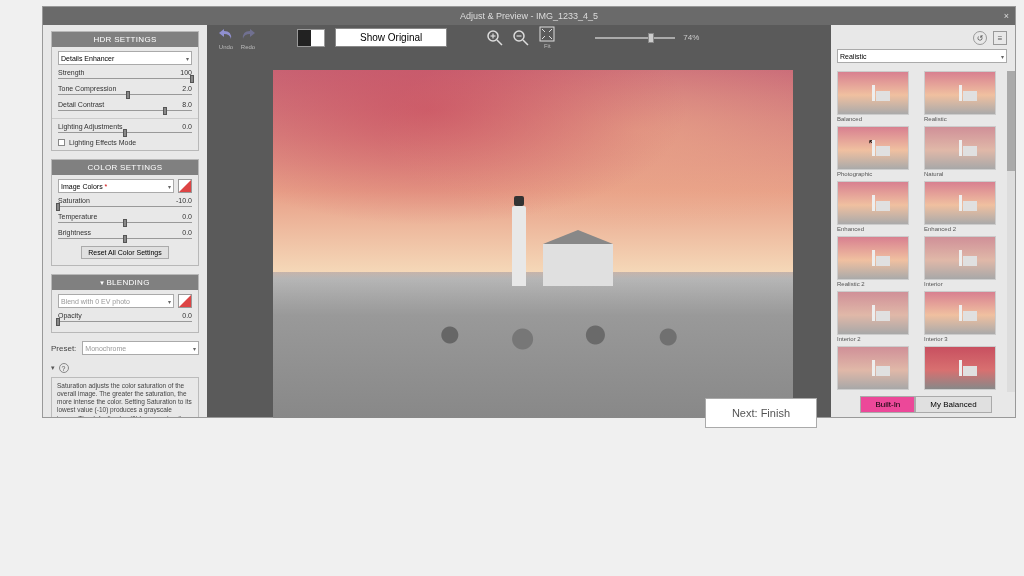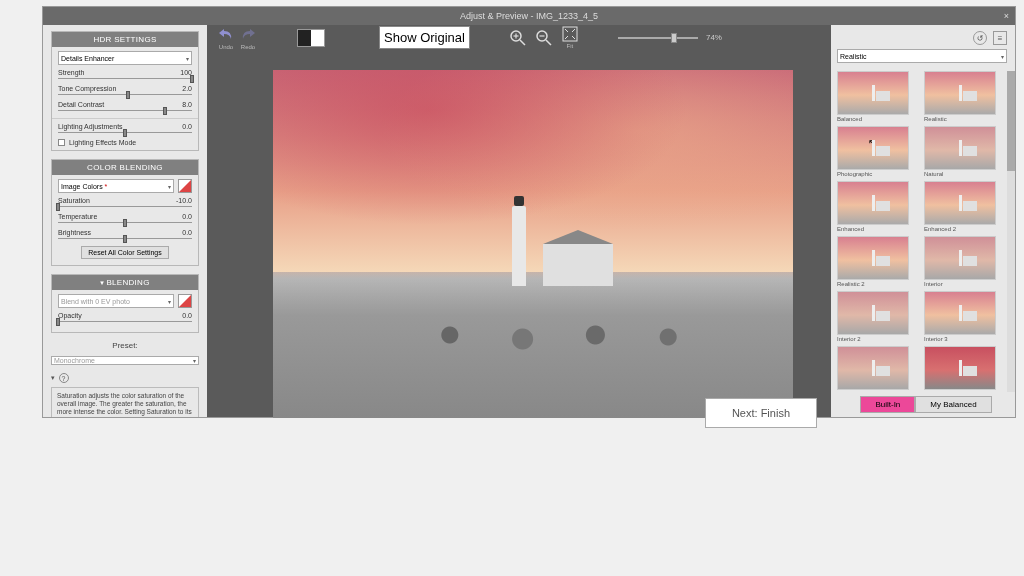--- a/index.html
+++ b/index.html
@@ -23,21 +23,21 @@
 .slider-track::before { content: ""; position: absolute; top: 2px; left: 0; right: 0; height: 1px; background: #999; }
 .slider-thumb { position: absolute; top: -1px; width: 4px; height: 8px; background: #888; border: 1px solid #555; }
 .subdivider { border-top: 1px solid #ccc; margin: 4px -6px; }
 .checkbox-row { font-size: 7px; color: #333; display: flex; align-items: center; gap: 4px; margin-top: 2px; }
 .checkbox-row .cb { width: 7px; height: 7px; border: 1px solid #888; background: #fff; }
 .color-swatch { width: 14px; height: 14px; border: 1px solid #999; display: inline-block; }
 .dropdown-row { display: flex; gap: 4px; align-items: center; }
 .dropdown-row .dropdown { flex: 1; margin-bottom: 0; }
 .btn-reset { display: block; margin: 4px auto 2px; font-size: 7px; padding: 2px 6px; background: #e0e0e0; border: 1px solid #aaa; cursor: pointer; }
 
-.preset-row { display: flex; align-items: center; gap: 6px; margin-bottom: 8px; font-size: 8px; flex-direction: column; }
+.preset-row { display: flex; align-items: center; gap: 6px; margin-bottom: 8px; font-size: 8px; }
 .preset-row label { color: #444; }
 .preset-row .dropdown { flex: 1; margin: 0; color: #999; }
 
 .help-row { display: flex; align-items: center; gap: 4px; margin-bottom: 4px; font-size: 9px; color: #555; }
 .help-row .arrow-down { font-size: 7px; }
 .help-text { border: 1px solid #bbb; background: #e8e8e8; padding: 4px 5px; font-size: 6.5px; color: #444; line-height: 1.25; }
 
 
 .toolbar { height: 44px; display: flex; align-items: center; padding: 0 10px; gap: 10px; }
 .tool-group { display: flex; flex-direction: column; align-items: center; gap: 1px; }
@@ -45,21 +45,21 @@
 .tool-icon { width: 18px; height: 18px; display: flex; align-items: center; justify-content: center; color: #c8c8e8; cursor: pointer; }
 .tool-icon.disabled { color: #777; }
 .tool-labels { display: flex; gap: 4px; font-size: 6px; color: #bbb; }
 .tool-labels span { width: 18px; text-align: center; }
 
 .compare-box { width: 28px; height: 18px; display: flex; border: 1px solid #999; }
 .compare-box div { flex: 1; }
 .compare-box .dark { background: #222; }
 .compare-box .light { background: #fff; }
 
-.btn-show-orig { background: #fff; border: 1px solid #888; font-size: 13px; padding: 3px 4px; cursor: pointer; margin-left: 44px; }
+.btn-show-orig { background: #fff; border: 1px solid #888; font-size: 10px; padding: 3px 24px; cursor: pointer; }
 
 .zoom-group { display: flex; align-items: center; gap: 10px; margin-left: 30px; }
 .zoom-icon { width: 16px; height: 16px; color: #ddd; cursor: pointer; display: flex; align-items: center; justify-content: center; }
 .fit-group { display: flex; flex-direction: column; align-items: center; }
 .fit-label { font-size: 6px; color: #bbb; margin-top: 1px; }
 
 .zoom-slider { display: flex; align-items: center; gap: 8px; margin-left: 30px; }
 .zoom-slider-track { width: 80px; height: 2px; background: #aaa; position: relative; }
 .zoom-slider-thumb { position: absolute; top: -4px; width: 6px; height: 10px; background: #ccc; border: 1px solid #888; }
 .zoom-val { font-size: 8px; color: #ccc; }
@@ -153,21 +153,21 @@
             <div class="slider-thumb" id="lighting-thumb" style="left: calc(50% - 2px);"></div>
           </div>
           <div class="checkbox-row">
             <span class="cb"></span>
             <span>Lighting Effects Mode</span>
           </div>
         </div>
       </div>
 
       <div class="section">
-        <div class="section-header">COLOR BLENDING</div>
+        <div class="section-header">COLOR SETTINGS</div>
         <div class="section-body">
           <div class="dropdown-row">
             <div class="dropdown">
               <span><span>Image Colors</span> <span style="color:#c00">*</span></span>
               <span class="caret">▾</span>
             </div>
             <span class="color-swatch" style="background:linear-gradient(135deg,#fff 48%, #d44 52%)"></span>
           </div>
           <div id="color-sliders" style="margin-top:4px">
               <div class="slider-row">

